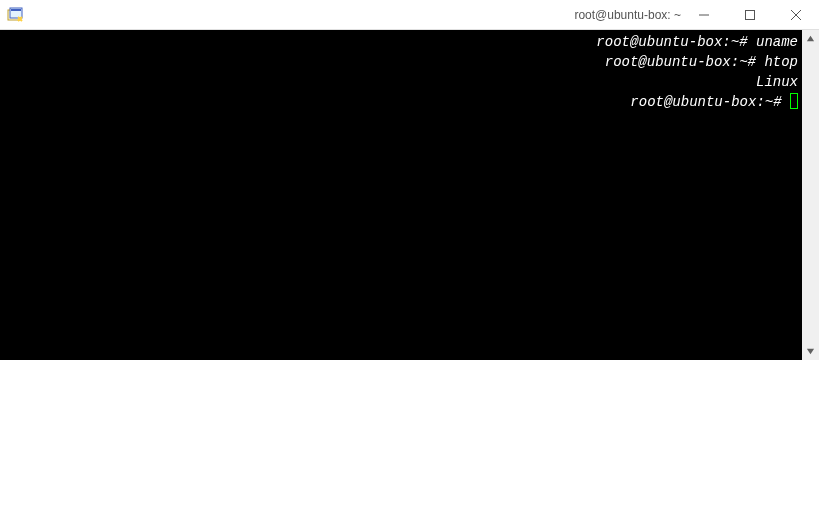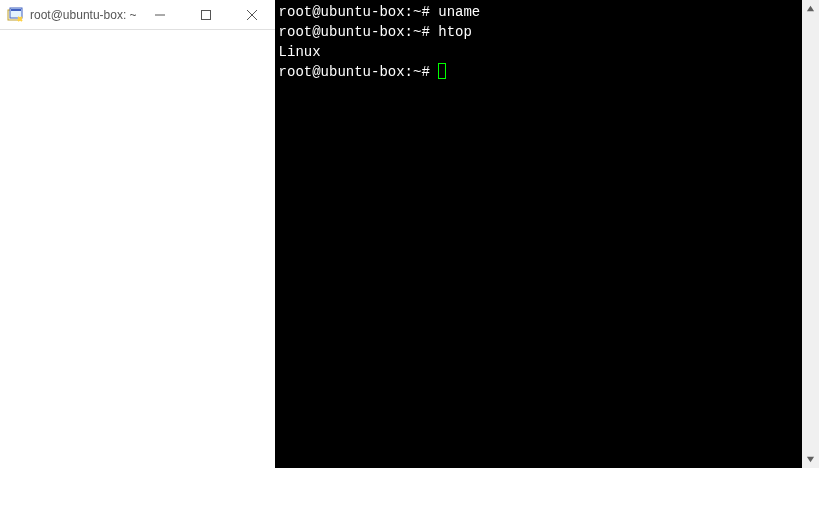--- a/index.html
+++ b/index.html
@@ -10,24 +10,25 @@
     body {
       width: 819px;
       height: 512px;
       background: #fff;
       font-family: "Segoe UI", Tahoma, sans-serif;
       overflow: hidden;
       position: relative;
     }
     .window {
       width: 819px;
-      height: 468px;
+      height: 360px;
       background: #fff;
       display: flex;
-      flex-direction: row;
+      flex-direction: column;
+      text-align: right;
     }
     .titlebar {
       height: 30px;
       background: #fff;
       display: flex;
       align-items: center;
       padding: 0 0 0 6px;
       border-bottom: 1px solid #e0e0e0;
     }
     .icon-box {
@@ -97,20 +98,21 @@
     .cursor {
       display: inline-block;
       width: 8px;
       height: 16px;
       border: 1px solid #00ff00;
       vertical-align: text-bottom;
       margin-bottom: 1px;
     }
     .line {
       display: block;
+      font-style: italic;
     }
   </style>
 </head>
 <body>
 
 <div class="window">
   <div class="titlebar">
     <div class="icon-box">
       <svg viewBox="0 0 16 16" width="16" height="16">
         <rect x="1" y="3" width="12" height="10" fill="#fffde7" stroke="#c0a030" stroke-width="1"></rect>

